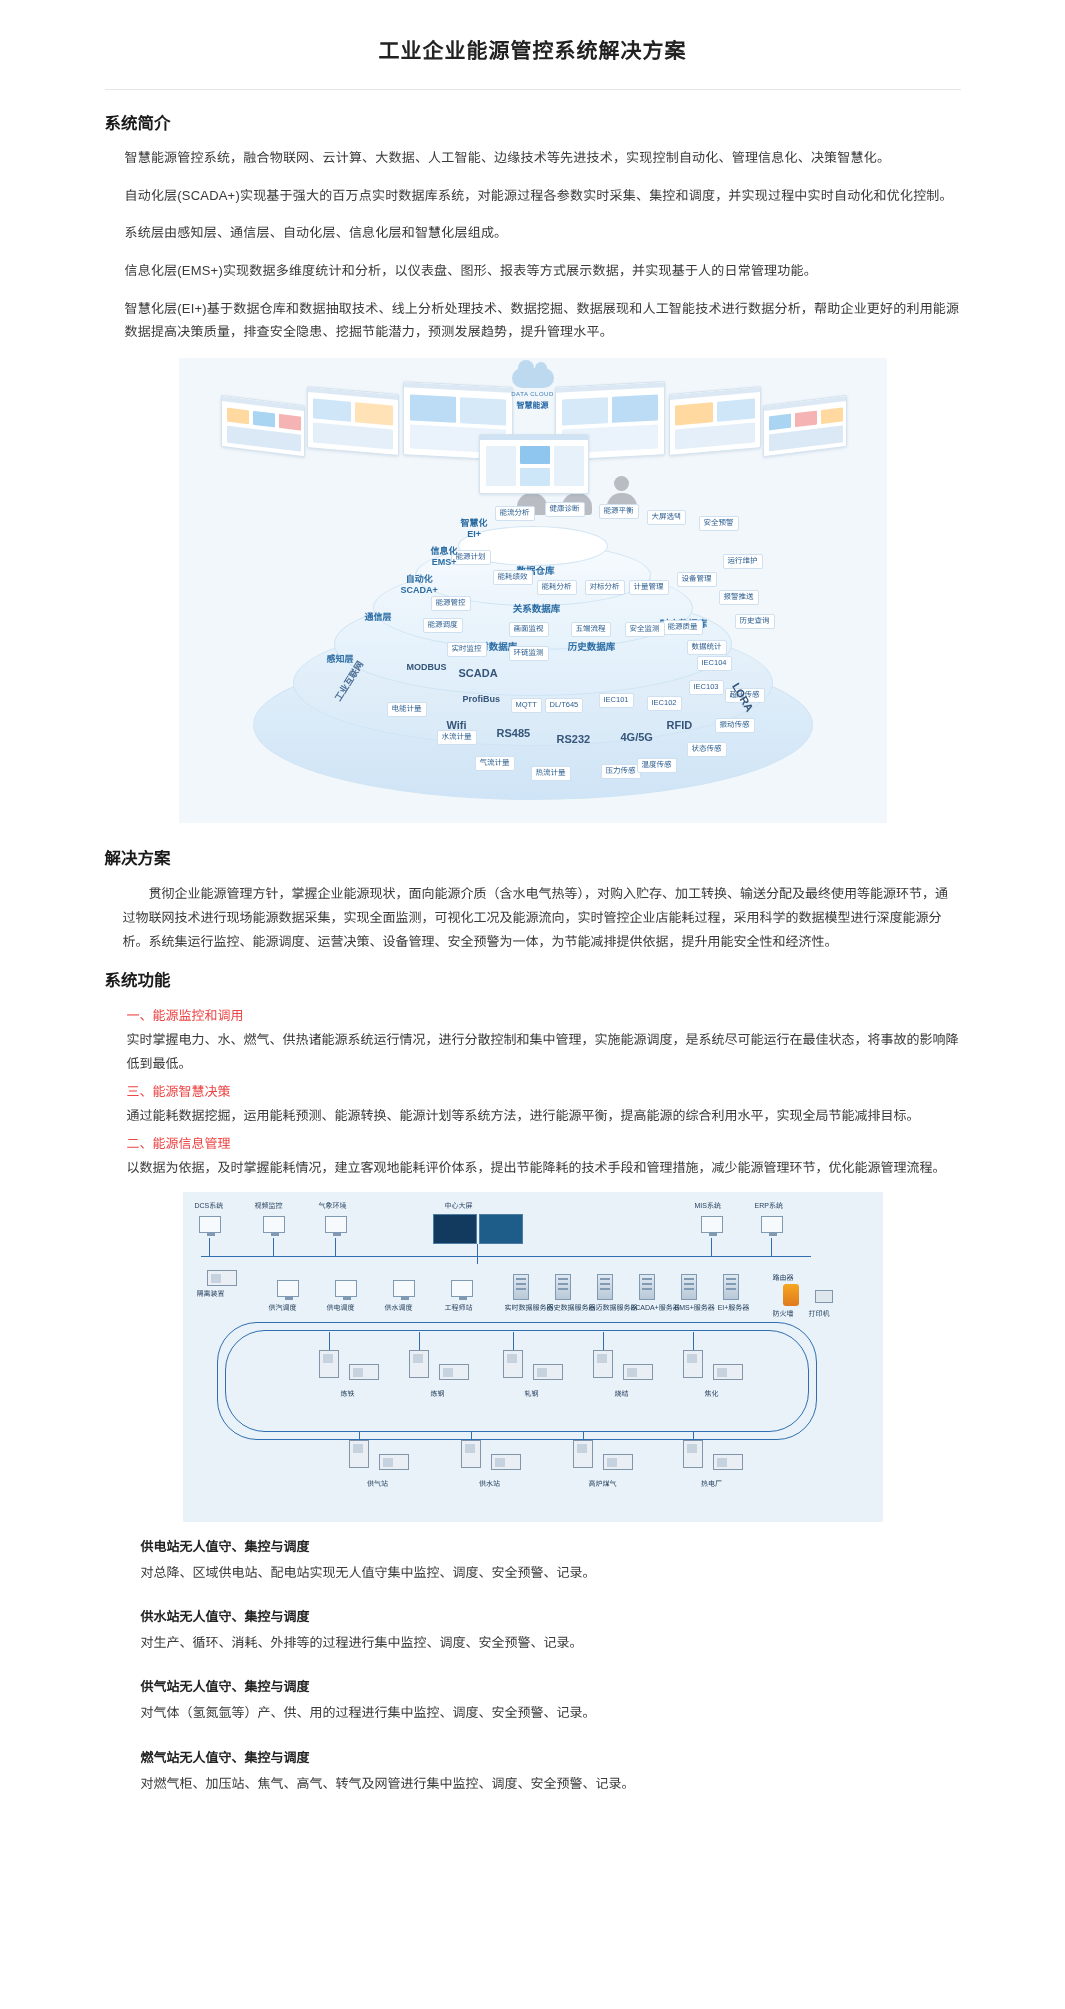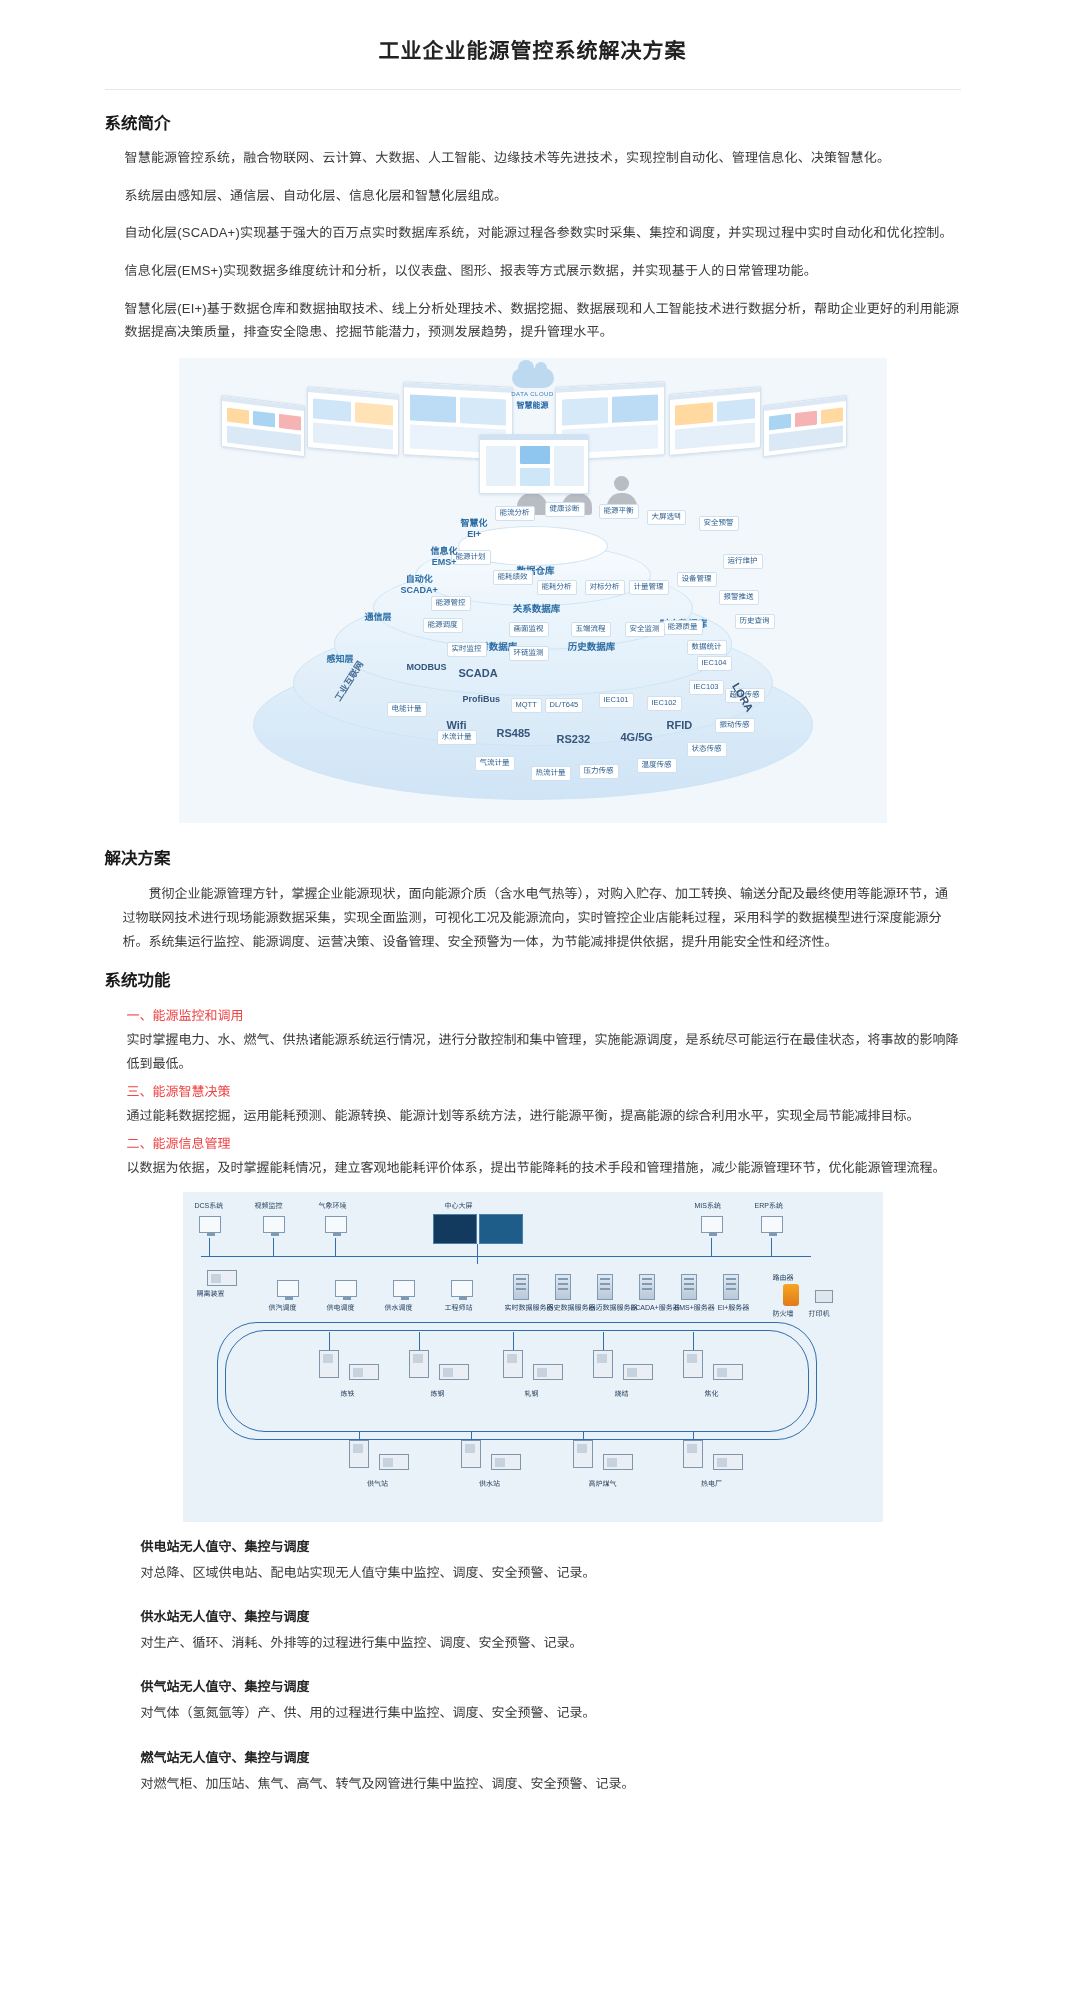--- a/index.html
+++ b/index.html
@@ -254,22 +254,22 @@
 </style>
 </head>
 <body>
 
 <div class="page">
 
   <div class="doc-title">工业企业能源管控系统解决方案</div>
 
   <h2 class="section-title">系统简介</h2>
   <p class="para">智慧能源管控系统，融合物联网、云计算、大数据、人工智能、边缘技术等先进技术，实现控制自动化、管理信息化、决策智慧化。</p>
+  <p class="para">自动化层(SCADA+)实现基于强大的百万点实时数据库系统，对能源过程各参数实时采集、集控和调度，并实现过程中实时自动化和优化控制。</p>
   <p class="para">系统层由感知层、通信层、自动化层、信息化层和智慧化层组成。</p>
-  <p class="para">自动化层(SCADA+)实现基于强大的百万点实时数据库系统，对能源过程各参数实时采集、集控和调度，并实现过程中实时自动化和优化控制。</p>
   <p class="para">信息化层(EMS+)实现数据多维度统计和分析，以仪表盘、图形、报表等方式展示数据，并实现基于人的日常管理功能。</p>
   <p class="para">智慧化层(EI+)基于数据仓库和数据抽取技术、线上分析处理技术、数据挖掘、数据展现和人工智能技术进行数据分析，帮助企业更好的利用能源数据提高决策质量，排查安全隐患、挖掘节能潜力，预测发展趋势，提升管理水平。</p>
 
   <div class="fig1">
 
     <div class="screens">
       <div class="scr" style="left:42px;top:24px;width:84px;height:52px;transform:skewY(7deg);">
           <div class="bar"></div>
         <div class="blk" style="left:5px;top:11px;width:22px;height:14px;background:#ffd9a0;"></div>
         <div class="blk" style="left:31px;top:11px;width:22px;height:14px;background:#a9d5f2;"></div>
@@ -408,21 +408,21 @@
     <div class="chip" style="left:366px;top:340px;">DL/T645</div>
     <div class="chip" style="left:420px;top:335px;">IEC101</div>
     <div class="chip" style="left:468px;top:338px;">IEC102</div>
     <div class="chip" style="left:510px;top:322px;">IEC103</div>
     <div class="chip" style="left:518px;top:298px;">IEC104</div>
 
     <div class="chip" style="left:208px;top:344px;">电能计量</div>
     <div class="chip" style="left:258px;top:372px;">水流计量</div>
     <div class="chip" style="left:296px;top:398px;">气流计量</div>
     <div class="chip" style="left:352px;top:408px;">热流计量</div>
-    <div class="chip" style="left:400px;top:406px;">压力传感</div>
+    <div class="chip" style="left:422px;top:406px;">压力传感</div>
     <div class="chip" style="left:458px;top:400px;">温度传感</div>
     <div class="chip" style="left:508px;top:384px;">状态传感</div>
     <div class="chip" style="left:536px;top:360px;">振动传感</div>
     <div class="chip" style="left:546px;top:330px;">超压传感</div>
   </div>
 
   <h2 class="section-title">解决方案</h2>
   <p class="solution-body">贯彻企业能源管理方针，掌握企业能源现状，面向能源介质（含水电气热等），对购入贮存、加工转换、输送分配及最终使用等能源环节，通过物联网技术进行现场能源数据采集，实现全面监测，可视化工况及能源流向，实时管控企业店能耗过程，采用科学的数据模型进行深度能源分析。系统集运行监控、能源调度、运营决策、设备管理、安全预警为一体，为节能减排提供依据，提升用能安全性和经济性。</p>
 
   <h2 class="section-title">系统功能</h2>

